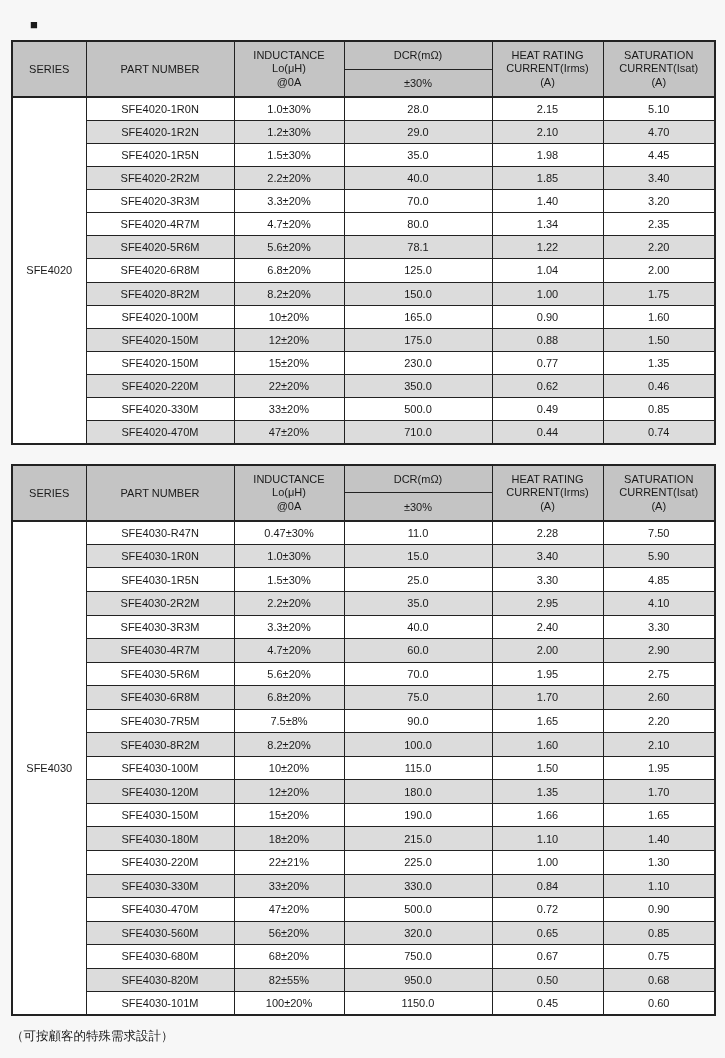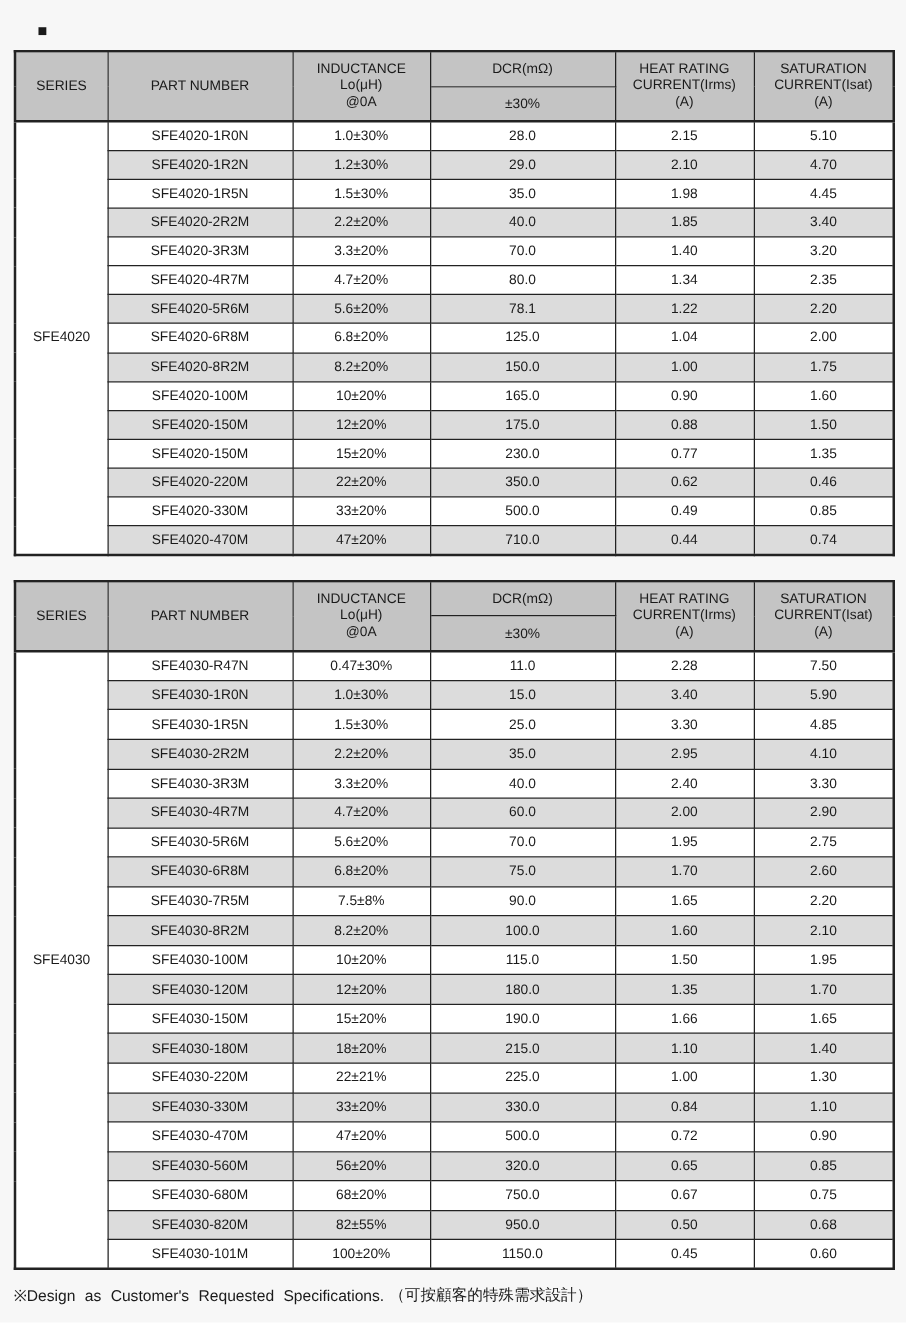--- a/index.html
+++ b/index.html
@@ -383,17 +383,16 @@
           <td>SFE4030-101M</td>
           <td>100±20%</td>
           <td>1150.0</td>
           <td>0.45</td>
           <td>0.60</td>
         </tr>
       </tbody>
   </table>
 
   <div class="footnote">
-    <span class="en">※Design as Customer's Requested Specifications.</span>
     <span class="zh">（可按顧客的特殊需求設計）</span>
   </div>
 
 </div>
 
 </body></html>

